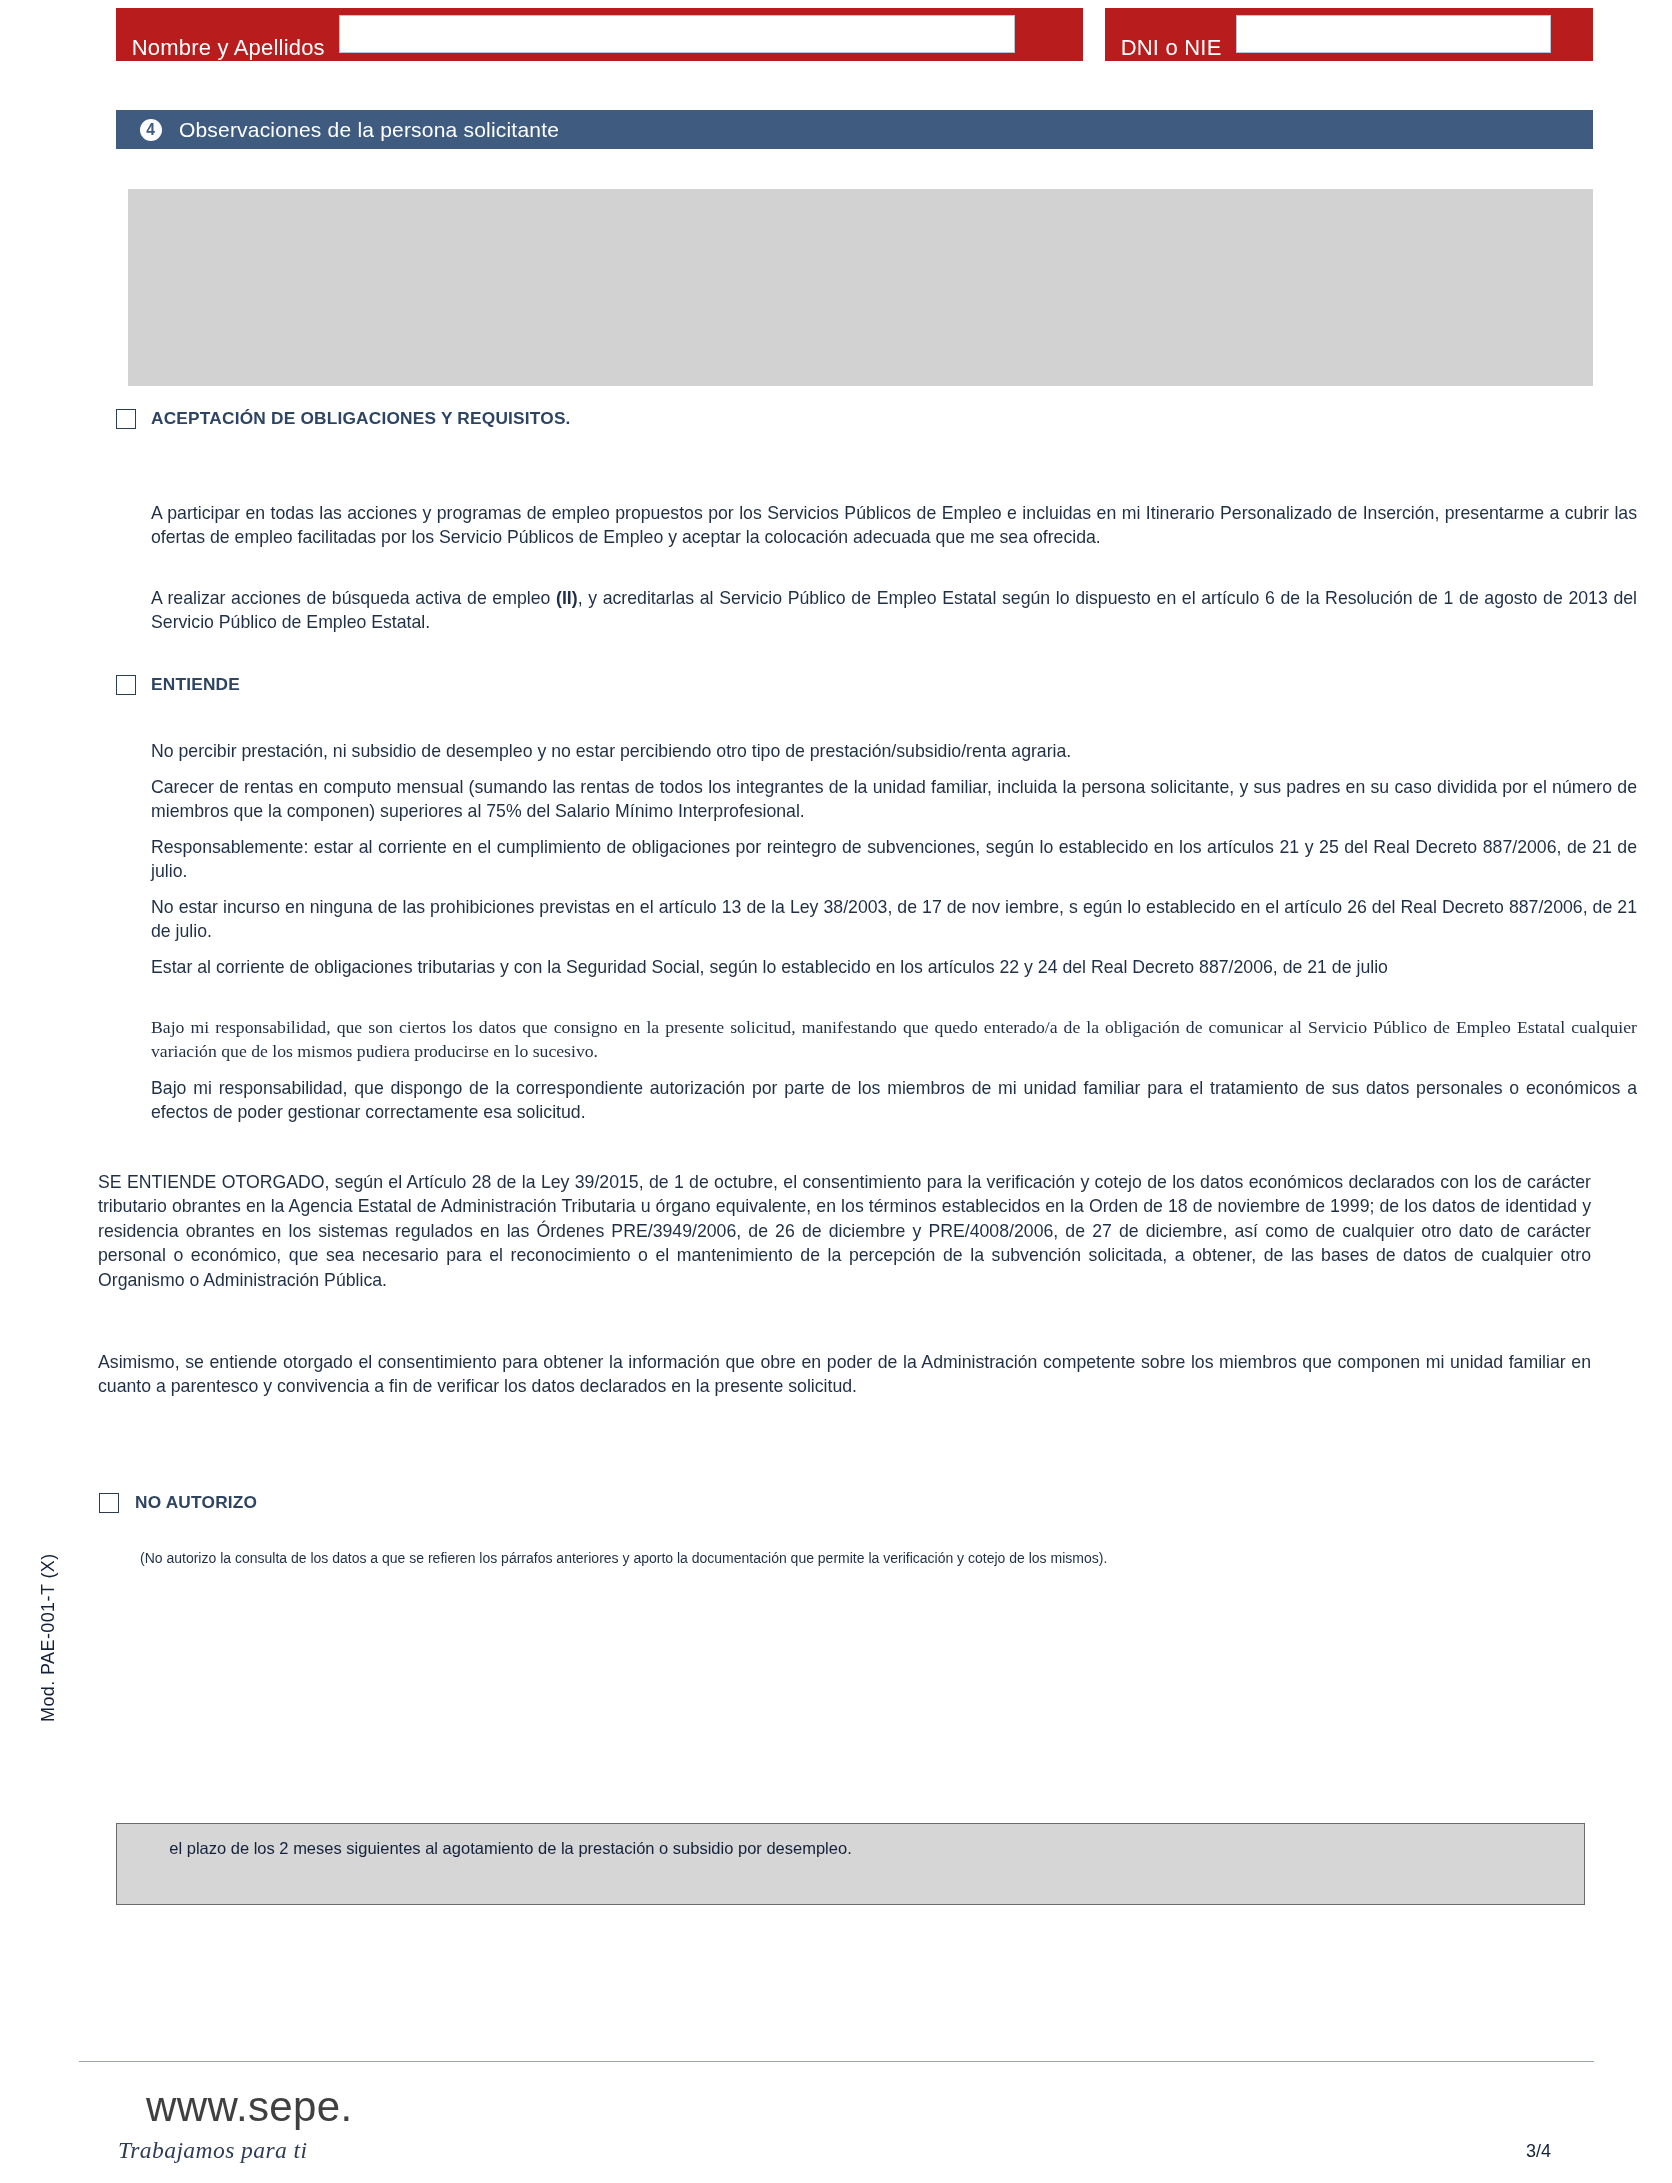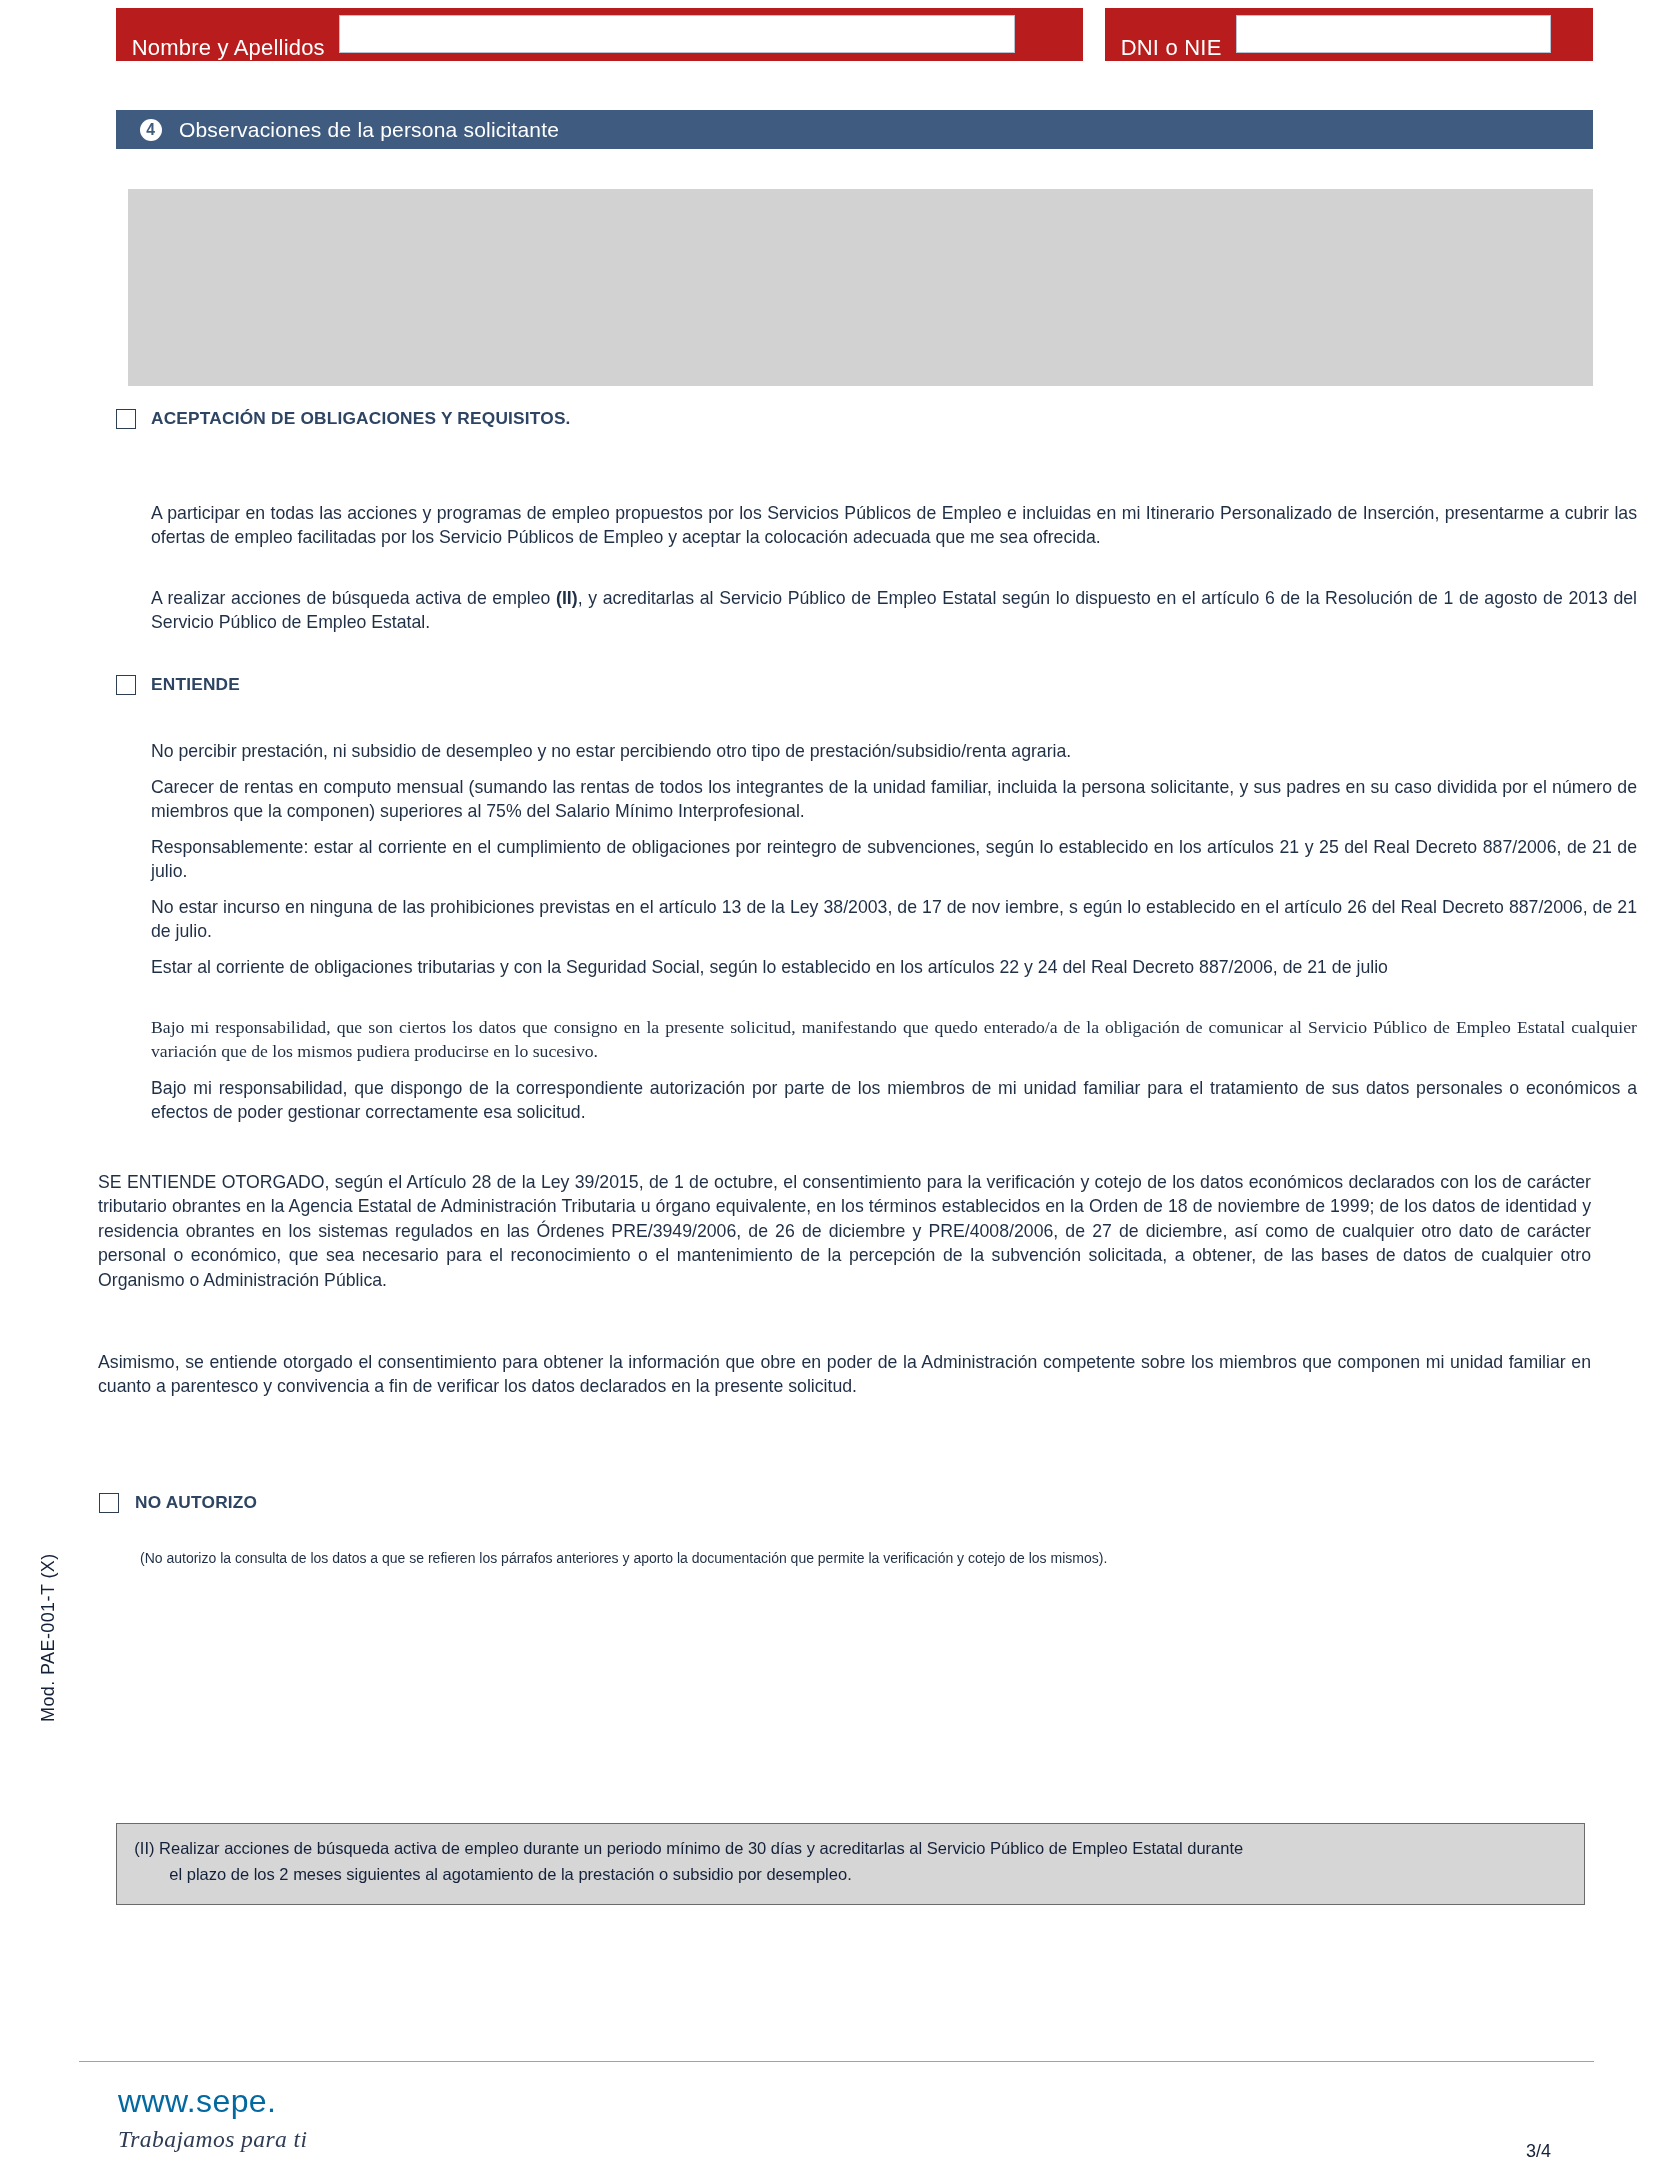--- a/index.html
+++ b/index.html
@@ -177,24 +177,25 @@
     top: 2061px;
     width: 1515px;
     border-top: 1.6px solid #9aa3b1;
   }
   .logo {
     position: absolute;
     left: 118px;
     top: 2083px;
   }
   .logo-main {
-    font-size: 32px;
-    color: #0369a1;
+    font-size: 42px;
+    color: #404040;
     letter-spacing: 0.4px;
     font-family: "Liberation Sans", sans-serif;
+    margin-left: 28px;
   }
   .logo-sub {
     font-size: 23.6px;
     color: #2e3d55;
     font-style: italic;
     font-family: "Liberation Serif", serif;
     margin-top: 6.3px;
     letter-spacing: 0.4px;
   }
   .page-num {
@@ -258,24 +259,20 @@
   <div class="para" style="left:98px; top:1170px; width:1493px;">SE  ENTIENDE  OTORGADO, según el Artículo 28 de la Ley 39/2015, de 1 de octubre, el consentimiento para la verificación y cotejo de los datos económicos  declarados  con  los  de carácter  tributario  obrantes  en  la  Agencia Estatal  de Administración Tributaria u órgano equivalente, en los términos establecidos en la  Orden de 18 de noviembre de 1999; de los datos de identidad y residencia obrantes en los sistemas regulados  en las Órdenes PRE/3949/2006, de  26 de diciembre y PRE/4008/2006, de  27 de diciembre, así como de cualquier otro dato de carácter  personal o económico, que sea necesario  para el reconocimiento o el mantenimiento de la  percepción de la subvención  solicitada, a obtener, de las bases de datos de cualquier otro Organismo o Administración Pública.</div>
 
   <div class="para" style="left:98px; top:1350px; width:1493px;">Asimismo, se entiende otorgado el consentimiento para  obtener la  información que obre en poder de la  Administración competente sobre los miembros que componen mi unidad familiar en cuanto a parentesco y convivencia a fin de verificar los datos declarados en la presente solicitud.</div>
 
   <div class="chk" style="left:99px; top:1493px;"></div>
   <div class="chk-title" style="left:135px; top:1492px;">NO  AUTORIZO</div>
 
   <div class="para" style="left:140px; top:1542px; width:1457px; font-size:14px; line-height:33px; text-align:left;">(No autorizo la consulta de los datos a que se refieren los párrafos anteriores y aporto la documentación que permite la verificación y cotejo de los mismos).</div>
 
   <div class="footnote">
-    <p>
-      <span class="fn-tag">(II)</span>
-      <span>Realizar acciones de búsqueda activa de empleo durante un periodo mínimo de 30 días y acreditarlas al Servicio Público de Empleo Estatal durante</span>
-    </p>
     <p class="fn-indent">el plazo de los 2 meses siguientes al agotamiento de la prestación  o subsidio por desempleo.</p>
   </div>
 
   <div class="side-code">Mod.  PAE-001-T (X)</div>
 
   <div class="footer-line"></div>
   <div class="logo">
     <div class="logo-main">www.sepe.</div>
     <div class="logo-sub">Trabajamos para ti</div>
   </div>

